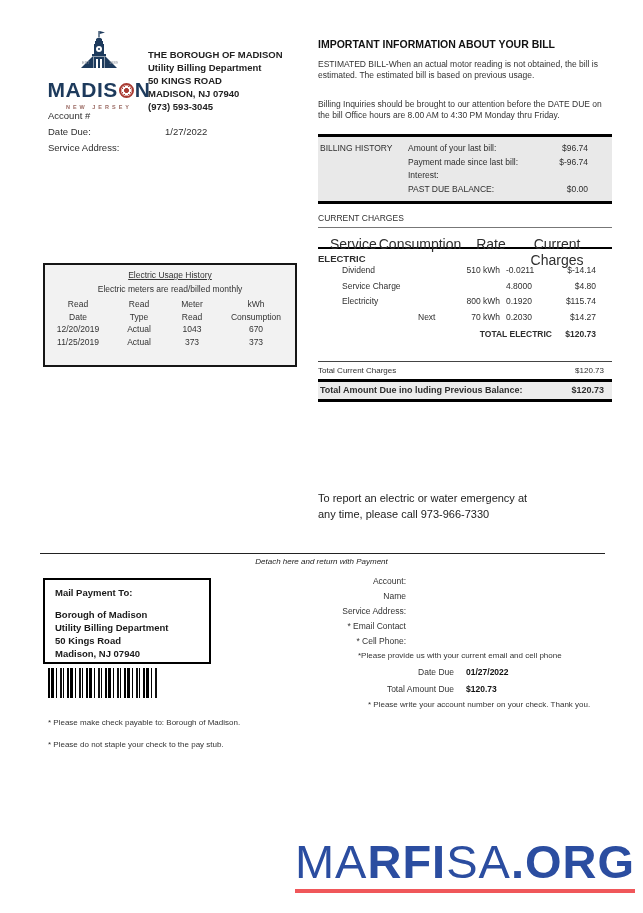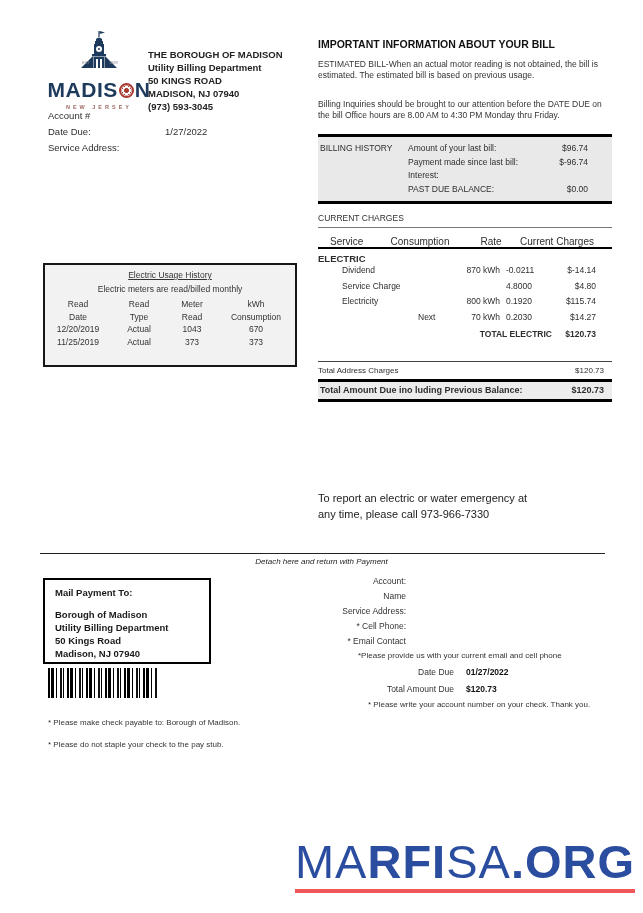--- a/index.html
+++ b/index.html
@@ -35,21 +35,21 @@
 
   .bh-box { position:relative; margin-top:13px; background:#e9e9e9;
     border-top:3px solid #000; border-bottom:3px solid #000; padding:5px 24px 5px 2px; }
   .bh-label { position:absolute; left:2px; top:6px; font-size:8.5px; }
   .bh-rows { margin-left:88px; }
   .bh-row { display:flex; justify-content:space-between; font-size:8.5px; line-height:13.5px; min-height:13.5px; }
 
   .cc-title { font-size:8.5px; margin-top:9px; }
   .cc-hairline { border-top:1px solid #777; margin-top:4px; }
 
-  .cc-header { position:relative; height:13px; margin-top:8px; font-size:10px;
+  .cc-header { position:relative; height:13px; margin-top:8px; font-size:14px;
     border-bottom:2.5px solid #000; }
   .ch-service { position:absolute; left:12px; }
   .ch-cons { position:absolute; left:60px; width:84px; text-align:center; }
   .ch-rate { position:absolute; left:150px; width:46px; text-align:center; }
   .ch-charge { position:absolute; left:198px; width:82px; text-align:center; }
 
   .electric-title { font-size:9.5px; font-weight:bold; margin-top:4px; }
   .crow { position:relative; height:14.5px; font-size:8.5px; margin-top:1px; }
   .c-svc { position:absolute; left:0;padding-left:24px; }
   .c-qual { position:absolute; left:100px; }
@@ -199,21 +199,21 @@
       <span class="ch-cons">Consumption</span>
       <span class="ch-rate">Rate</span>
       <span class="ch-charge">Current Charges</span>
     </div>
 
     <div class="electric-title">ELECTRIC</div>
 
     <div class="crow">
       <span class="c-svc">Dividend</span>
       <span class="c-qual"></span>
-      <span class="c-cons">870 kWh</span>
+      <span class="c-cons">510 kWh</span>
       <span class="c-rate">-0.0211</span>
       <span class="c-charge">$-14.14</span>
     </div>
     <div class="crow">
       <span class="c-svc">Service Charge</span>
       <span class="c-qual"></span>
       <span class="c-cons"></span>
       <span class="c-rate">4.8000</span>
       <span class="c-charge">$4.80</span>
     </div>
@@ -231,21 +231,21 @@
       <span class="c-rate">0.2030</span>
       <span class="c-charge">$14.27</span>
     </div>
 
     <div class="total-electric">
       <span class="te-label">TOTAL ELECTRIC</span>
       <span class="te-value">$120.73</span>
     </div>
 
     <div class="tc-row">
-      <span>Total Address Charges</span>
+      <span>Total Current Charges</span>
       <span>$120.73</span>
     </div>
     <div class="gt-row">
       <span>Total Amount Due ino luding Previous Balance:</span>
       <span>$120.73</span>
     </div>
   </div>
 
   <div class="usage-box">
     <div class="u-title">Electric Usage History</div>
@@ -287,22 +287,22 @@
       <div>Madison, NJ 07940</div>
     </div>
   </div>
 
   <div class="barcode"></div>
 
   <div class="stub">
     <div class="s-row"><span class="s-label">Account:</span></div>
     <div class="s-row"><span class="s-label">Name</span></div>
     <div class="s-row"><span class="s-label">Service Address:</span></div>
+    <div class="s-row"><span class="s-label">* Email Contact</span></div>
     <div class="s-row"><span class="s-label">* Cell Phone:</span></div>
-    <div class="s-row"><span class="s-label">* Email Contact</span></div>
     <div class="s-note">*Please provide us with your current email and cell phone</div>
     <div class="s-due">
       <span class="dlabel">Date Due</span><span class="dvalue">01/27/2022</span>
     </div>
     <div class="s-due">
       <span class="dlabel">Total Amount Due</span><span class="dvalue">$120.73</span>
     </div>
   </div>
 
   <div class="check-note-right">* Please write your account number on your check. Thank you.</div>

